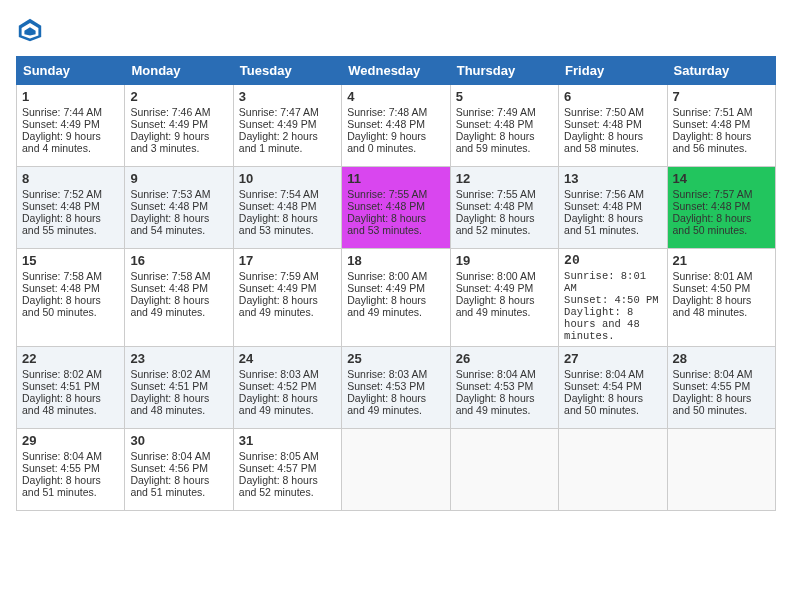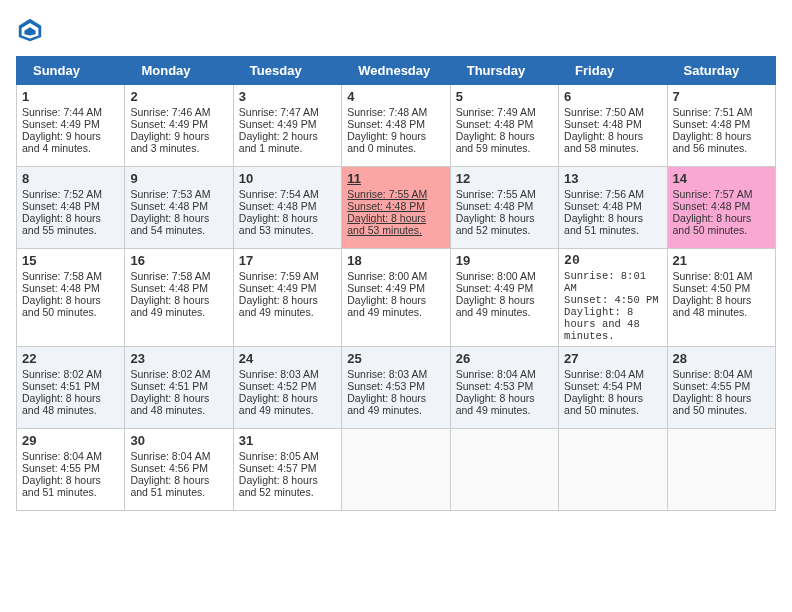--- a/index.html
+++ b/index.html
@@ -55,21 +55,21 @@
     .calendar {
       width: 100%;
       border-collapse: collapse;
       table-layout: fixed;
     }
     .calendar th {
       background-color: #2a6db5;
       color: #fff;
       font-size: 13px;
       font-weight: bold;
-      padding: 6px 16px;
+      padding: 6px 6px;
       text-align: left;
       border: 1px solid #2a6db5;
     }
     .calendar td {
       vertical-align: top;
       border: 1px solid #ccc;
       padding: 4px 4px 4px 5px;
       font-size: 10.5px;
       color: #333;
       height: 82px;
@@ -131,24 +131,24 @@
         <td style="background-color: rgb(255, 255, 255);"><span class="day-num">3</span><span>Sunrise: 7:47 AM</span><br><span>Sunset: 4:49 PM</span><br><span>Daylight: 2 hours and 1 minute.</span></td>
         <td style="background-color: rgb(255, 255, 255);"><span class="day-num">4</span><span>Sunrise: 7:48 AM</span><br><span>Sunset: 4:48 PM</span><br><span>Daylight: 9 hours and 0 minutes.</span></td>
         <td style="background-color: rgb(255, 255, 255);"><span class="day-num">5</span><span>Sunrise: 7:49 AM</span><br><span>Sunset: 4:48 PM</span><br><span>Daylight: 8 hours and 59 minutes.</span></td>
         <td style="background-color: rgb(255, 255, 255);"><span class="day-num">6</span><span>Sunrise: 7:50 AM</span><br><span>Sunset: 4:48 PM</span><br><span>Daylight: 8 hours and 58 minutes.</span></td>
         <td style="background-color: rgb(255, 255, 255);"><span class="day-num">7</span><span>Sunrise: 7:51 AM</span><br><span>Sunset: 4:48 PM</span><br><span>Daylight: 8 hours and 56 minutes.</span></td>
       </tr>
       <tr>
         <td style="background-color: rgb(240, 244, 248);"><span class="day-num">8</span><span>Sunrise: 7:52 AM</span><br><span>Sunset: 4:48 PM</span><br><span>Daylight: 8 hours and 55 minutes.</span></td>
         <td style="background-color: rgb(240, 244, 248);"><span class="day-num">9</span><span>Sunrise: 7:53 AM</span><br><span>Sunset: 4:48 PM</span><br><span>Daylight: 8 hours and 54 minutes.</span></td>
         <td style="background-color: rgb(240, 244, 248); margin-left: 40px;"><span class="day-num">10</span><span>Sunrise: 7:54 AM</span><br><span>Sunset: 4:48 PM</span><br><span>Daylight: 8 hours and 53 minutes.</span></td>
-        <td style="background-color: #fca5a5; text-decoration: underline;"><span class="day-num">11</span><span>Sunrise: 7:55 AM</span><br><span>Sunset: 4:48 PM</span><br><span>Daylight: 8 hours and 53 minutes.</span></td>
+        <td style="background-color: #d946ef;"><span class="day-num">11</span><span>Sunrise: 7:55 AM</span><br><span>Sunset: 4:48 PM</span><br><span>Daylight: 8 hours and 53 minutes.</span></td>
         <td style="background-color: rgb(240, 244, 248);"><span class="day-num">12</span><span>Sunrise: 7:55 AM</span><br><span>Sunset: 4:48 PM</span><br><span>Daylight: 8 hours and 52 minutes.</span></td>
         <td style="background-color: rgb(240, 244, 248);"><span class="day-num">13</span><span>Sunrise: 7:56 AM</span><br><span>Sunset: 4:48 PM</span><br><span>Daylight: 8 hours and 51 minutes.</span></td>
-        <td style="background-color: #f9a8d4;"><span class="day-num">14</span><span>Sunrise: 7:57 AM</span><br><span>Sunset: 4:48 PM</span><br><span>Daylight: 8 hours and 50 minutes.</span></td>
+        <td style="background-color: #22c55e;"><span class="day-num">14</span><span>Sunrise: 7:57 AM</span><br><span>Sunset: 4:48 PM</span><br><span>Daylight: 8 hours and 50 minutes.</span></td>
       </tr>
       <tr>
         <td style="background-color: rgb(255, 255, 255);"><span class="day-num">15</span><span>Sunrise: 7:58 AM</span><br><span>Sunset: 4:48 PM</span><br><span>Daylight: 8 hours and 50 minutes.</span></td>
         <td style="background-color: rgb(255, 255, 255);"><span class="day-num">16</span><span>Sunrise: 7:58 AM</span><br><span>Sunset: 4:48 PM</span><br><span>Daylight: 8 hours and 49 minutes.</span></td>
         <td style="background-color: rgb(255, 255, 255); margin-left: 44px;"><span class="day-num">17</span><span>Sunrise: 7:59 AM</span><br><span>Sunset: 4:49 PM</span><br><span>Daylight: 8 hours and 49 minutes.</span></td>
         <td style="background-color: rgb(255, 255, 255);"><span class="day-num">18</span><span>Sunrise: 8:00 AM</span><br><span>Sunset: 4:49 PM</span><br><span>Daylight: 8 hours and 49 minutes.</span></td>
         <td style="background-color: rgb(255, 255, 255);"><span class="day-num">19</span><span>Sunrise: 8:00 AM</span><br><span>Sunset: 4:49 PM</span><br><span>Daylight: 8 hours and 49 minutes.</span></td>
         <td style="background-color: rgb(255, 255, 255); font-family: Liberation Mono, monospace;"><span class="day-num">20</span><span>Sunrise: 8:01 AM</span><br><span>Sunset: 4:50 PM</span><br><span>Daylight: 8 hours and 48 minutes.</span></td>
         <td style="background-color: rgb(255, 255, 255);"><span class="day-num">21</span><span>Sunrise: 8:01 AM</span><br><span>Sunset: 4:50 PM</span><br><span>Daylight: 8 hours and 48 minutes.</span></td>
       </tr>

